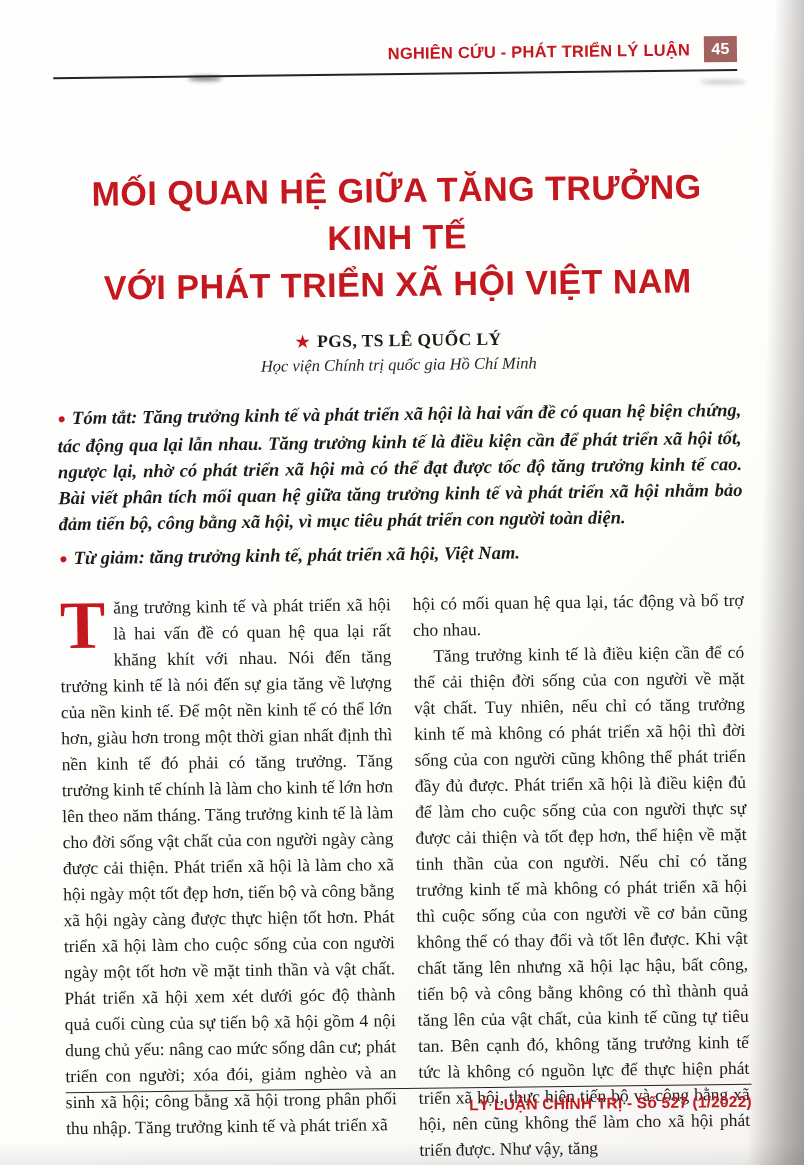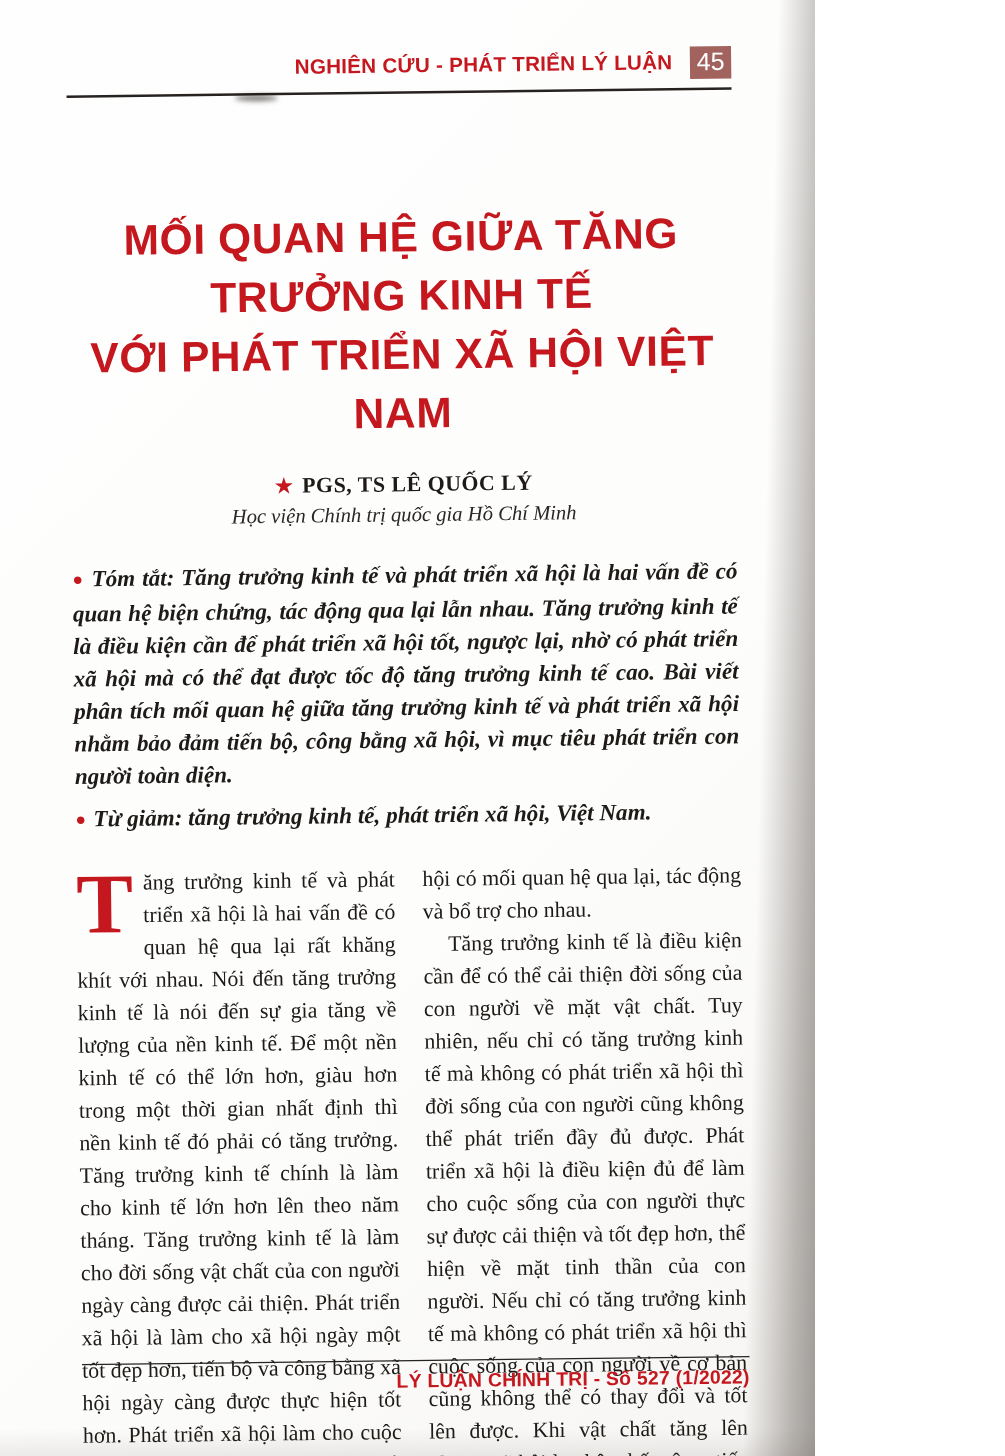--- a/index.html
+++ b/index.html
@@ -2,21 +2,21 @@
 <html><head>
 <meta charset="utf-8">
 <style>
   html, body {
     margin: 0;
     padding: 0;
     background: #ffffff;
   }
   .page {
     position: relative;
-    width: 652px;
+    width: 804px;
     height: 1165px;
     background: linear-gradient(135deg, #fefefe 0%, #fdfdfc 60%, #f6f5f3 100%);
     overflow: hidden;
     font-family: "Liberation Serif", serif;
     color: #1d1a17;
   }
   
   .scan-shadow-right {
     position: absolute;
     top: -30px;
@@ -68,22 +68,22 @@
     font-size: 16.5px;
     letter-spacing: 0.2px;
     color: #c4171e;
   }
   .page-badge {
     width: 33px;
     height: 26px;
     background: #a2635e;
     color: #ffffff;
     font-family: "Liberation Sans", sans-serif;
-    font-weight: normal;
-    font-size: 20px;
+    font-weight: bold;
+    font-size: 16px;
     display: flex;
     align-items: center;
     justify-content: center;
   }
   .header-rule {
     margin-top: 7px;
     border: 0;
     border-top: 2px solid #262220;
     width: 100%;
   }

